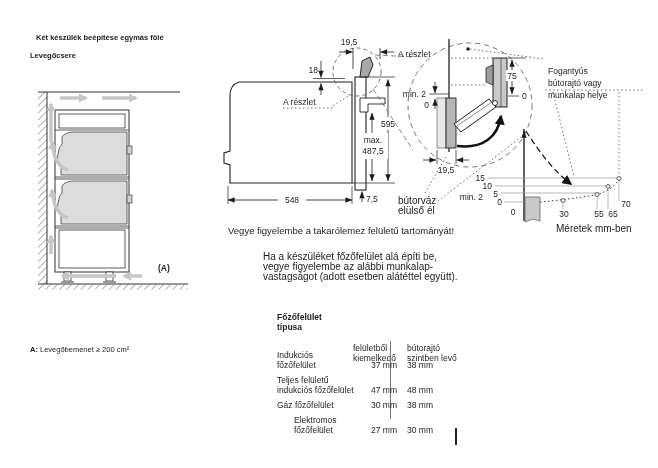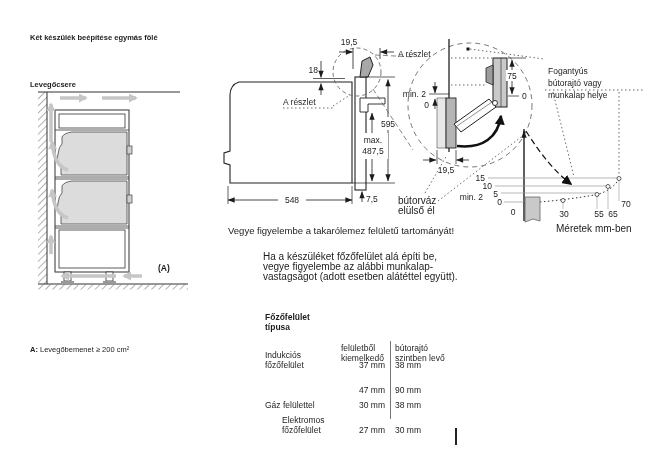--- a/index.html
+++ b/index.html
@@ -10,29 +10,29 @@
   }
   .abs { position:absolute; }
   .pre { white-space:pre-line; }
   .b { font-weight:bold; }
   .t75 { font-size:7.5px; }
   .t85 { font-size:10px; line-height:10px; }
   .t85w { font-size:8.5px; line-height:12px; }
   .t95 { font-size:9.5px; }
   svg { position:absolute; }
   svg text { font-family:"Liberation Sans", sans-serif; font-size:8.5px; fill:#1c1c1c; }
-  .tblcell { position:absolute; font-size:8.5px; line-height:10px; white-space:pre-line; }
+  .tblcell { position:absolute; font-size:8.5px; line-height:10px; white-space:pre-line;margin-left:12px; }
   .valr { width:62px; text-align:right; }
   #cursor-mark { width:2px; height:17px; background:#222; }
 </style>
 </head>
 <body>
 
-<div class="abs t75 b" style="left:30px; top:33px;">Két készülék beépítése egymás fölé</div>
-<div class="abs t75 b" style="left:30px; top:51px;margin-top:29px;">Levegőcsere</div>
+<div class="abs t75 b" style="left:36px; top:33px;">Két készülék beépítése egymás fölé</div>
+<div class="abs t75 b" style="left:30px; top:51px;">Levegőcsere</div>
 
 <svg style="left:30px; top:78px;" width="165" height="215" viewBox="0 0 165 215">
   <defs>
     <pattern id="hatch" width="5" height="5" patternUnits="userSpaceOnUse" patternTransform="rotate(45)">
       <line x1="0" y1="0" x2="0" y2="5" stroke="#666" stroke-width="1"></line>
     </pattern>
     <marker id="ga" viewBox="0 0 10 10" refX="8" refY="5" markerWidth="9" markerHeight="9" markerUnits="userSpaceOnUse" orient="auto">
       <path d="M0,0 L10,5 L0,10 Z" fill="#c6c6c6"></path>
     </marker>
   </defs>
@@ -236,24 +236,26 @@
 kiemelkedő</div>
   <div class="tblcell" style="left:132px; top:35px;">bútorajtó
 szintben levő</div>
   <div class="abs" style="left:127px; top:33px; width:1px; height:78px; background:#777;"></div>
 
   <div class="tblcell" style="left:2px; top:42px;">Indukciós
 főzőfelület</div>
   <div class="tblcell valr" style="left:60px; top:52px;">37 mm</div>
   <div class="tblcell" style="left:132px; top:52px;">38 mm</div>
 
+  <div class="tblcell" style="left:2px; top:67px;">Teljes felületű
+indukciós főzőfelület</div>
   <div class="tblcell valr" style="left:60px; top:77px;">47 mm</div>
-  <div class="tblcell" style="left:132px; top:77px;">90 mm</div>
-
-  <div class="tblcell" style="left:2px; top:92px;">Gáz felülettel</div>
+  <div class="tblcell" style="left:132px; top:77px;">48 mm</div>
+
+  <div class="tblcell" style="left:2px; top:92px;">Gáz főzőfelület</div>
   <div class="tblcell valr" style="left:60px; top:92px;">30 mm</div>
   <div class="tblcell" style="left:132px; top:92px;">38 mm</div>
 
   <div class="tblcell" style="left:19px; top:107px;">Elektromos
 főzőfelület</div>
   <div class="tblcell valr" style="left:60px; top:117px;">27 mm</div>
   <div class="tblcell" style="left:132px; top:117px;">30 mm</div>
 </div>
 
 <div id="cursor-mark" class="abs" style="left:455px; top:428px;"></div>

